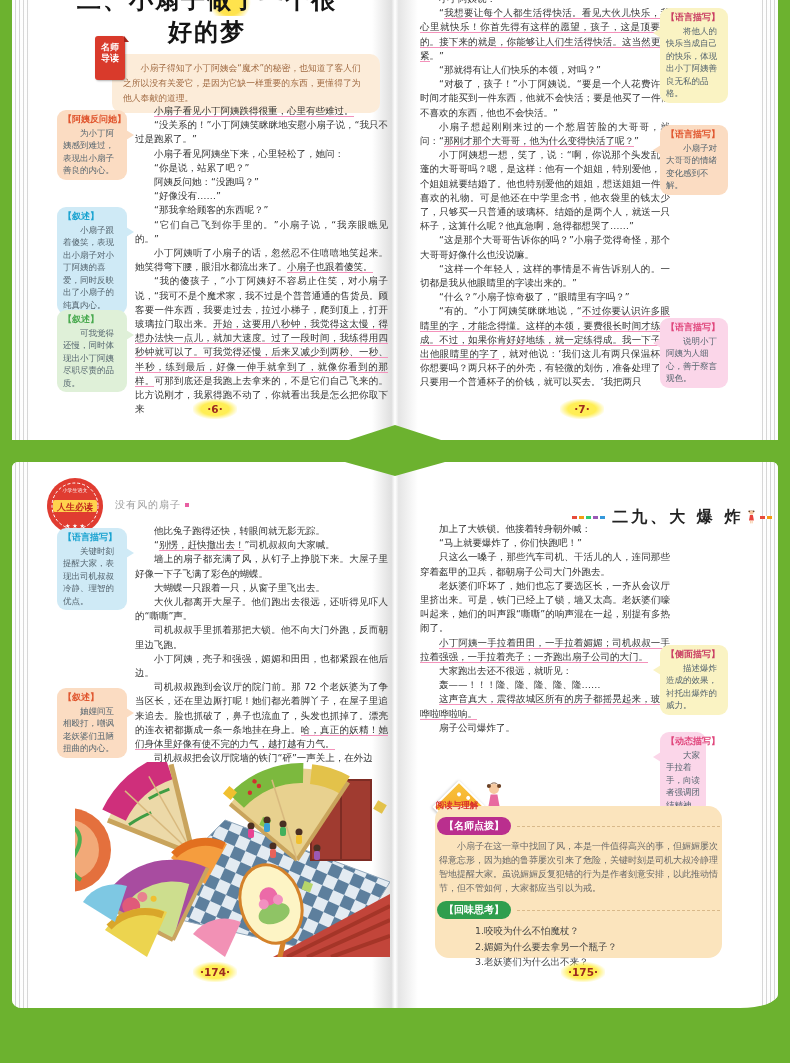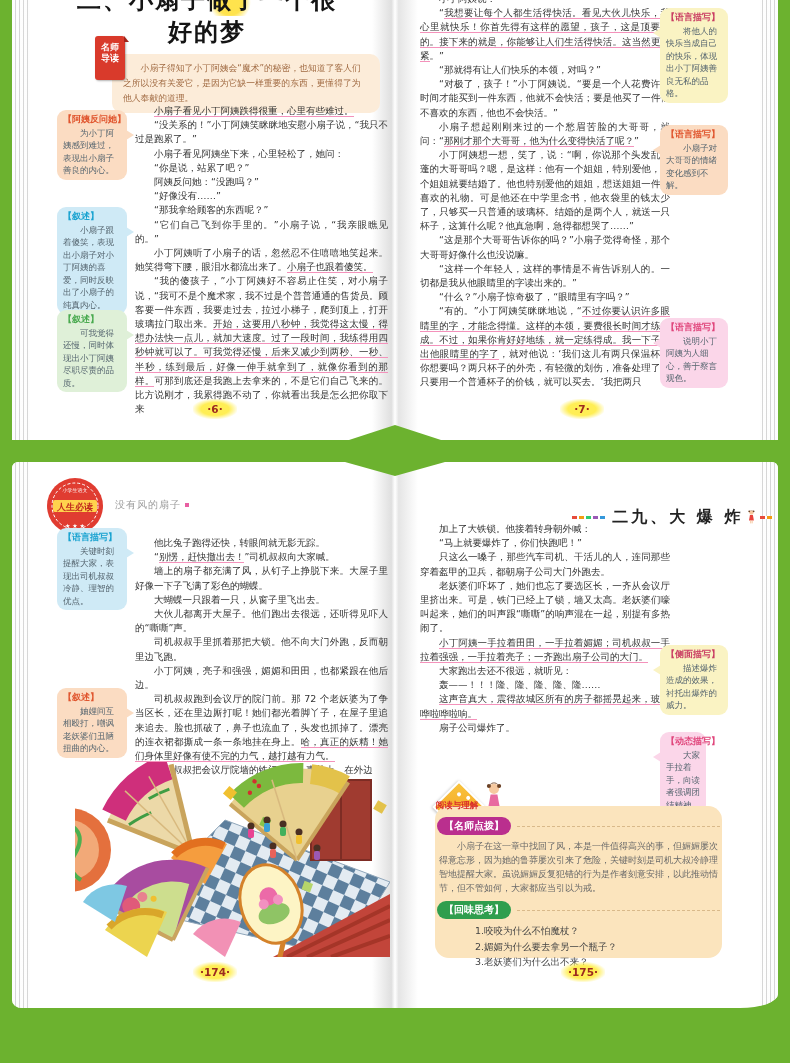--- a/index.html
+++ b/index.html
@@ -160,21 +160,21 @@
 
     <div class="ann blue tail-r" style="left:45px;top:66px;width:70px">
       <div class="t">【语言描写】</div>
       <div class="b">关键时刻提醒大家，表现出司机叔叔冷静、理智的优点。</div>
     </div>
     <div class="ann peach tail-r" style="left:45px;top:226px;width:70px">
       <div class="t">【叙述】</div>
       <div class="b">妯娌间互相殴打，嘲讽老妖婆们丑陋扭曲的内心。</div>
     </div>
 
-    <div class="bodycol" style="left:123px;top:74px;width:253px">
+    <div class="bodycol" style="left:123px;top:62px;width:253px">
         <p><span>他比兔子跑得还快，转眼间就无影无踪。</span></p>
         <p><span>“</span><span class="u">别愣，赶快撤出去！</span><span>”司机叔叔向大家喊。</span></p>
         <p><span>墙上的扇子都充满了风，从钉子上挣脱下来。大屋子里好像一下子飞满了彩色的蝴蝶。</span></p>
         <p><span>大蝴蝶一只跟着一只，从窗子里飞出去。</span></p>
         <p><span>大伙儿都离开大屋子。他们跑出去很远，还听得见吓人的“嘶嘶”声。</span></p>
         <p><span>司机叔叔手里抓着那把大锁。他不向大门外跑，反而朝里边飞跑。</span></p>
         <p><span>小丁阿姨，亮子和强强，媚媚和田田，也都紧跟在他后边。</span></p>
         <p><span>司机叔叔跑到会议厅的院门前。那 72 个老妖婆为了争当区长，还在里边厮打呢！她们都光着脚丫子，在屋子里追来追去。脸也抓破了，鼻子也流血了，头发也抓掉了。漂亮的连衣裙都撕成一条一条地挂在身上。</span><span class="u">哈，真正的妖精！她们身体里好像有使不完的力气，越打越有力气。</span></p>
         <p><span>司机叔叔把会议厅院墙的铁门“砰”一声关上，在外边</span></p>
       </div>

